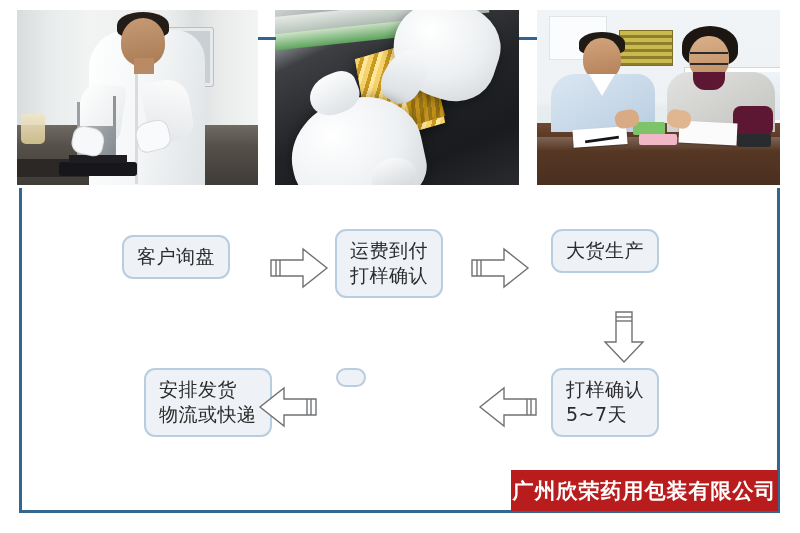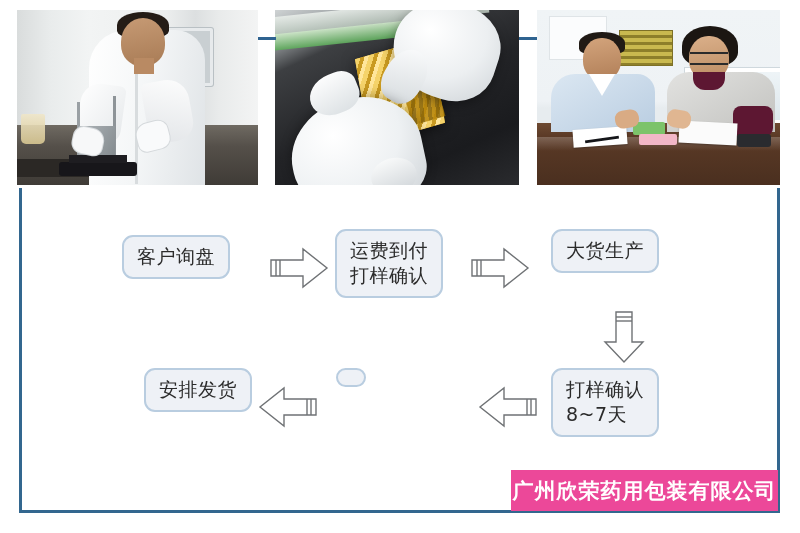--- a/index.html
+++ b/index.html
@@ -335,21 +335,21 @@
   #arrow2 { left: 470px; top: 246px; }
   #arrow3 { left: 602px; top: 310px; }
   #arrow4 { left: 478px; top: 385px; }
   #arrow5 { left: 258px; top: 385px; }
 
   
   .banner {
     position: absolute;
     left: 511px; top: 470px;
     width: 267px; height: 41px;
-    background: #ec4899;
+    background: #b91c1c;
     color: #ffffff;
     font-size: 21px;
     font-weight: bold;
     letter-spacing: 1px;
     display: flex;
     align-items: center;
     justify-content: center;
     font-family: "DejaVu Sans", "Liberation Sans", sans-serif;
   }
 </style>
@@ -439,28 +439,29 @@
     <span class="l1">运费到付</span>
     <span class="l2">打样确认</span>
   </div>
 
   <div class="fbox" id="box3">
     <span class="l1">大货生产</span>
   </div>
 
   <div class="fbox" id="box4">
     <span class="l1">打样确认</span>
-    <span class="l2">8~7天</span>
+    <span class="l2">5~7天</span>
   </div>
 
   <div class="fbox" id="box5">
   </div>
 
   <div class="fbox" id="box6">
     <span class="l1">安排发货</span>
+    <span class="l2">物流或快递</span>
   </div>
 
   <div class="arrow" id="arrow1">
     <svg width="60" height="44" viewBox="0 0 60 44">
       <path d="M2 14 L34 14 L34 3 L58 22 L34 41 L34 30 L2 30 Z" fill="#ffffff" stroke="#6f7275" stroke-width="1.4"></path>
       <line x1="7" y1="14" x2="7" y2="30" stroke="#6f7275" stroke-width="1.4"></line>
       <line x1="11" y1="14" x2="11" y2="30" stroke="#6f7275" stroke-width="1.4"></line>
     </svg>
   </div>
 

